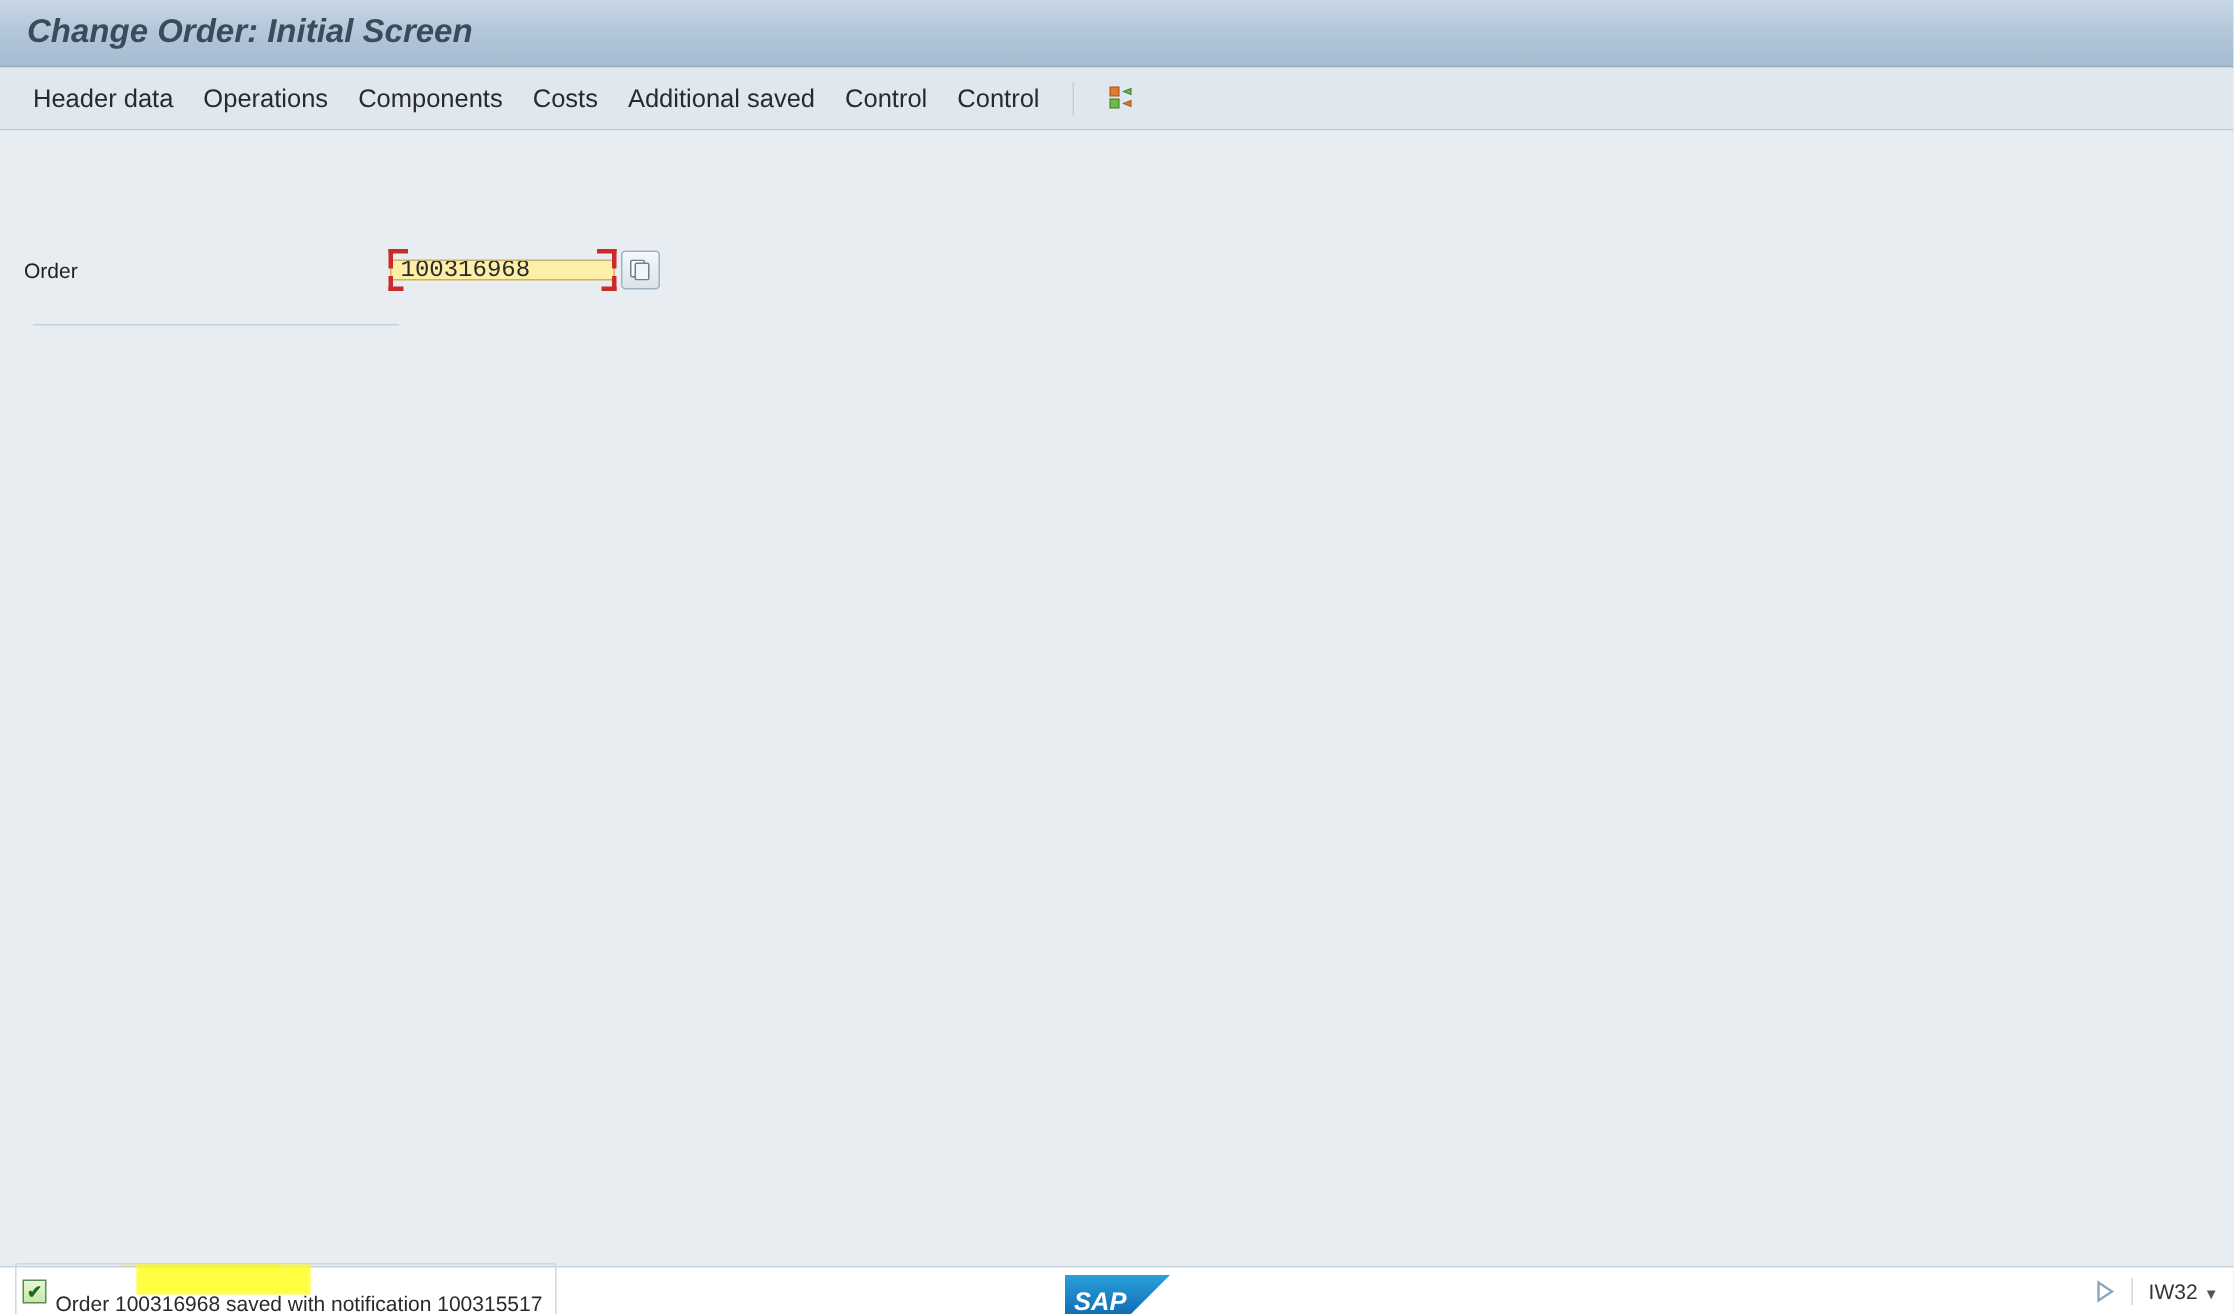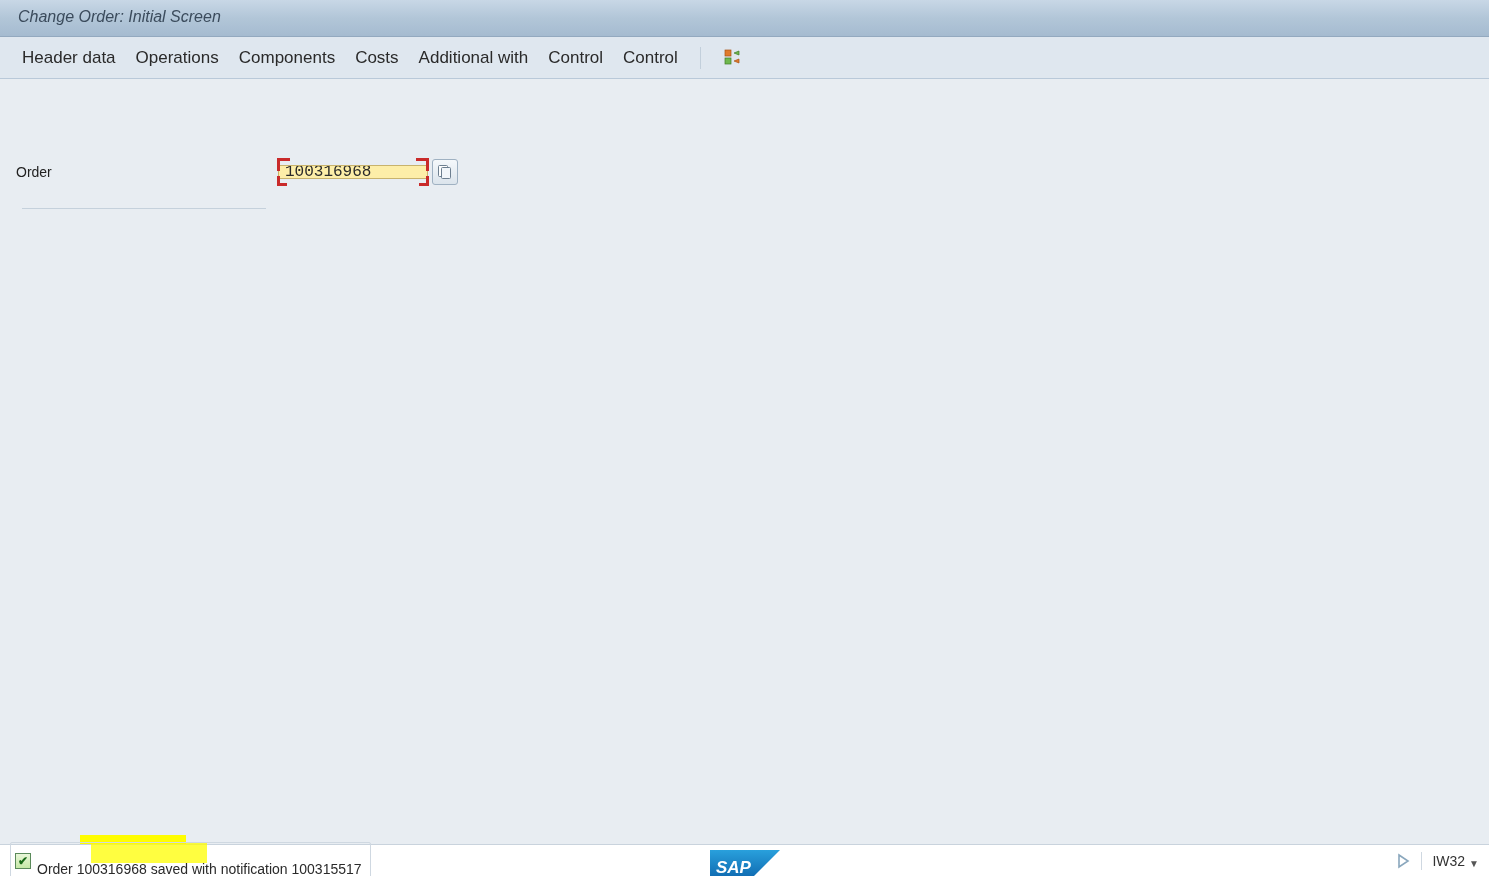--- a/index.html
+++ b/index.html
@@ -14,23 +14,23 @@
       color: #2a2a2a;
     }
 
     
     .title-bar {
       background: linear-gradient(to bottom, #c8d7e6 0%, #b2c6d8 50%, #a5bbd0 100%);
       padding: 8px 18px 10px;
       border-bottom: 1px solid #93a9bf;
     }
     .title-bar h1 {
-      font-size: 16px;
+      font-size: 22px;
       font-style: italic;
-      font-weight: normal;
+      font-weight: bold;
       color: #3b4b5c;
     }
 
     
     .toolbar {
       background: #dfe7ef;
       border-bottom: 1px solid #b9c9d9;
       padding: 10px 22px 9px;
       display: flex;
       align-items: center;
@@ -61,21 +61,21 @@
 
     
     .content {
       padding: 80px 12px 12px;
       background: #e8edf2;
       height: calc(100% - 120px);
     }
     .form-row {
       display: flex;
       align-items: center;
-      gap: 18px;
+      gap: 0;
     }
     .form-label {
       width: 248px;
       font-size: 14px;
       color: #222;
       padding-left: 4px;
     }
     .input-wrap {
       position: relative;
       display: flex;
@@ -247,21 +247,21 @@
 
 <div class="title-bar">
   <h1>Change Order: Initial Screen</h1>
 </div>
 
 <div class="toolbar">
   <span class="toolbar-item">Header data</span>
   <span class="toolbar-item">Operations</span>
   <span class="toolbar-item">Components</span>
   <span class="toolbar-item">Costs</span>
-  <span class="toolbar-item">Additional with</span>
+  <span class="toolbar-item">Additional saved</span>
   <span class="toolbar-item">Control</span>
   <span class="toolbar-item">Control</span>
   <span class="toolbar-sep"></span>
   <span class="toolbar-icon">
     <svg class="config-icon-svg" width="18" height="18" viewBox="0 0 18 18">
       <rect x="1" y="1" width="6" height="6" fill="#e07a2c" stroke="#a85414" stroke-width="0.7"></rect>
       <rect x="1" y="9" width="6" height="6" fill="#6fb84e" stroke="#3f7d26" stroke-width="0.7"></rect>
       <path d="M10 4 L15 2 L15 6 Z" fill="#6fb84e" stroke="#3f7d26" stroke-width="0.7"></path>
       <path d="M10 12 L15 10 L15 14 Z" fill="#e07a2c" stroke="#a85414" stroke-width="0.7"></path>
     </svg>

